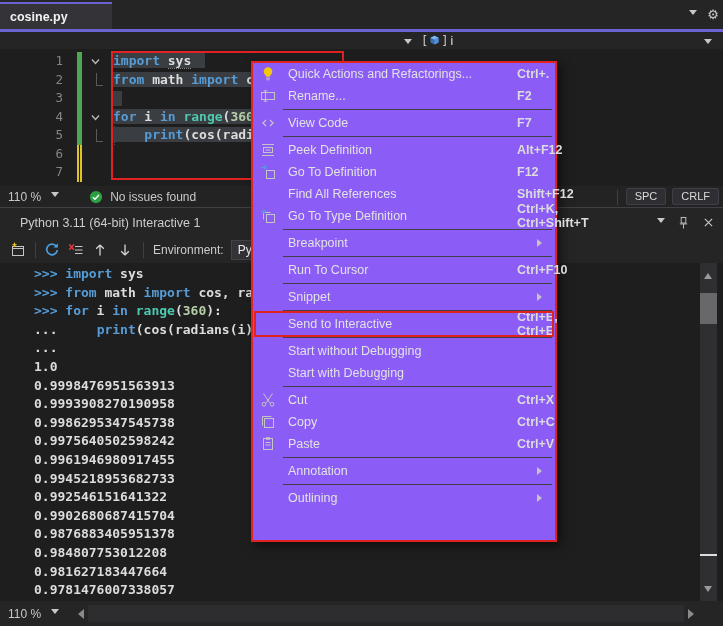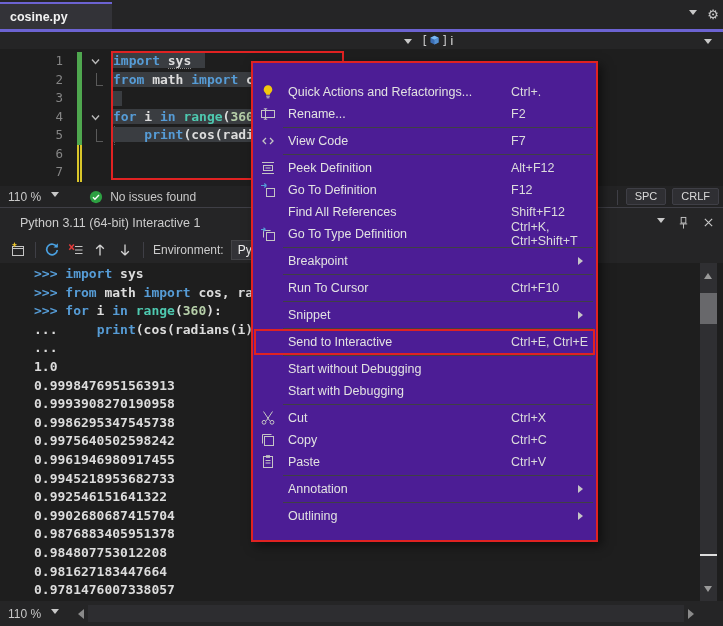--- a/index.html
+++ b/index.html
@@ -83,28 +83,28 @@
   .vs-thumb{ position:absolute; left:0; top:30px; width:17px; height:31px; background:#68686b; }
   .vs-mark{ position:absolute; left:0; top:291px; width:17px; height:2px; background:#dedede; }
   .iw-status{ position:absolute; left:0; bottom:0; width:723px; height:25px; background:#252526;
               display:flex; align-items:center; font-size:12px; color:#c8c8c8; }
   .h-left,.h-right{ width:0; height:0; border:5px solid transparent; }
   .h-left{ border-right:6px solid #8a8a8a; margin-left:14px; }
   .h-right{ border-left:6px solid #8a8a8a; }
   .h-track{ height:17px; background:#2d2d30; flex:1; margin:0 4px; }
   .corner{ width:24px; height:25px; background:#252526; }
   
-  .context-menu{ position:absolute; left:251px; top:61px; width:347px; height:481px;
-                 background:#4c1d95; border:2px solid var(--red); z-index:50; padding-top:18px;
+  .context-menu{ position:absolute; left:251px; top:61px; width:306px; height:481px;
+                 background:#8b5cf6; border:2px solid var(--red); z-index:50; padding-top:0;
                  box-shadow:4px 4px 10px rgba(0,0,0,.5); }
   .menu-item{ position:relative; height:22px; display:flex; align-items:center; color:#e2e2e2; font-size:12.5px; }
   .mi-icon{ position:absolute; left:7px; top:3px; width:16px; height:16px; }
   .mi-icon svg{ width:16px; height:16px; }
   .mi-label{ margin-left:35px; }
-  .mi-shortcut{ position:absolute; left:258px; color:#dcdcdc; }
+  .mi-shortcut{ position:absolute; left:264px; color:#dcdcdc;font-weight:bold; }
   .mi-arrow{ position:absolute; right:9px; width:0; height:0; border:4px solid transparent; border-left:5px solid #c5c5c5; }
   .menu-sep{ height:1px; border-top:1px solid #404045; margin:2px 3px 2px 30px; }
   .menu-item.highlight::after{ content:""; position:absolute; left:1px; right:1px; top:-2px; bottom:-2px;
                                border:2px solid var(--red); pointer-events:none; }
 </style>
 </head>
 <body>
 
 <div class="screen" style="--accent: #6c63d2; --red: #e02222; --kw: #569cd6; --type: #4ec9b0; --num: #b5cea8; --code: #dcdcdc; --selbg: #3a3d41; --green-bar: #4fa74f; --yellow-bar: #d9c52a;">
 

